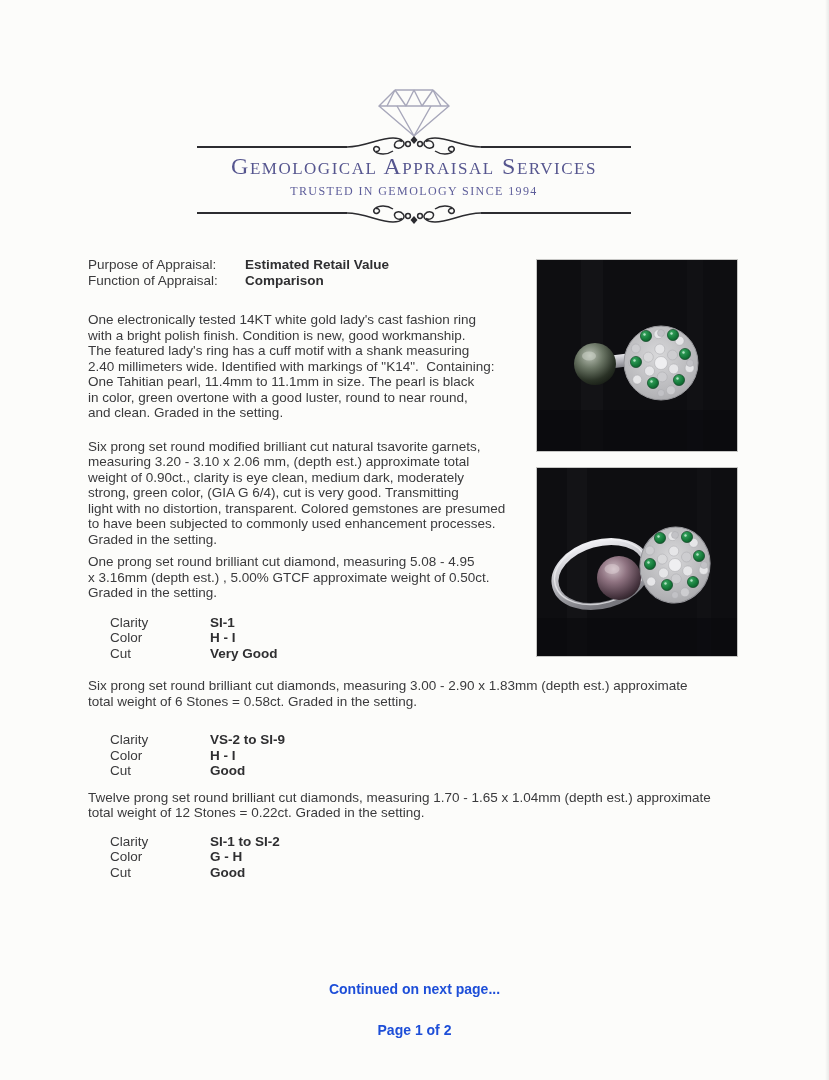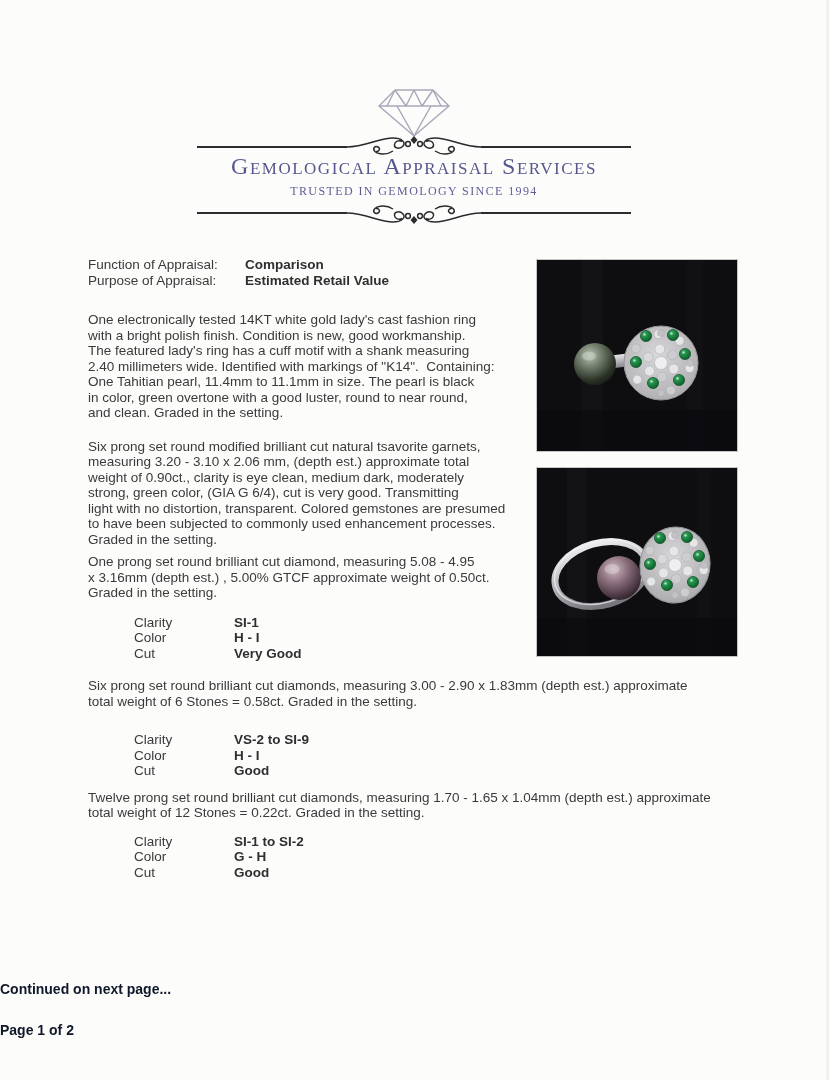--- a/index.html
+++ b/index.html
@@ -36,31 +36,31 @@
   .para.p1{margin-bottom:0;}
   .para.p2{margin-bottom:18px;}
   .para.p3{margin-bottom:7px;}
   .para.p4{margin-bottom:14px;}
   .para.p5{margin-bottom:23px;}
   .para.p6{margin-bottom:13px;}
   .stone-table{margin:0 0 17px 22px;}
   .stone-table.t2{margin-bottom:11px;}
   .stone-table.t3{margin-bottom:0;}
   .grade-row{display:flex;line-height:15.5px;}
-  .grade-label{width:100px;flex:0 0 100px;margin-left:24px;}
+  .grade-label{width:100px;flex:0 0 100px;}
   .grade-value{font-weight:bold;color:#2f2f31;}
   
   .photo{position:absolute;left:536px;width:200px;background:#0e0e11;
     border:1px solid #c6c6c4;box-sizing:content-box;margin:0;}
   .photo.top-view{top:259px;height:191px;}
   .photo.side-view{top:467px;height:188px;}
   .photo svg{display:block;}
   
-  .footer-line{position:absolute;left:0;width:100%;
-    font-weight:bold;font-size:14px;color:#0f172a;}
+  .footer-line{position:absolute;left:0;width:100%;text-align:center;
+    font-weight:bold;font-size:14px;color:#1d4ed8;}
   .footer-continued{top:981px;}
   .footer-page{top:1022px;}
 </style>
 </head>
 <body>
 
 <div class="page">
   <div class="scan-edge"></div>
 
   <header class="brand">
@@ -106,26 +106,26 @@
         </g>
         <use href="#fl-half2" transform="matrix(-1,0,0,1,434,0)"></use>
       </g>
       <polygon points="217,1 220.5,5 217,9 213.5,5" fill="#2b2b2f"></polygon>
     </svg>
   </header>
 
   <main class="content">
     <div class="kv-rows">
       <div class="kv">
+        <span class="kv-label">Purpose of Appraisal:</span>
+        <span class="kv-value">Estimated Retail Value</span>
+      </div>
+      <div class="kv">
         <span class="kv-label">Function of Appraisal:</span>
         <span class="kv-value">Comparison</span>
-      </div>
-      <div class="kv">
-        <span class="kv-label">Purpose of Appraisal:</span>
-        <span class="kv-value">Estimated Retail Value</span>
       </div>
     </div>
 
     <p class="para p1">One electronically tested 14KT white gold lady's cast fashion ring
 with a bright polish finish. Condition is new, good workmanship.
 The featured lady's ring has a cuff motif with a shank measuring
 2.40 millimeters wide. Identified with markings of "K14".  Containing:</p>
     <p class="para p2">One Tahitian pearl, 11.4mm to 11.1mm in size. The pearl is black
 in color, green overtone with a good luster, round to near round,
 and clean. Graded in the setting.</p>

